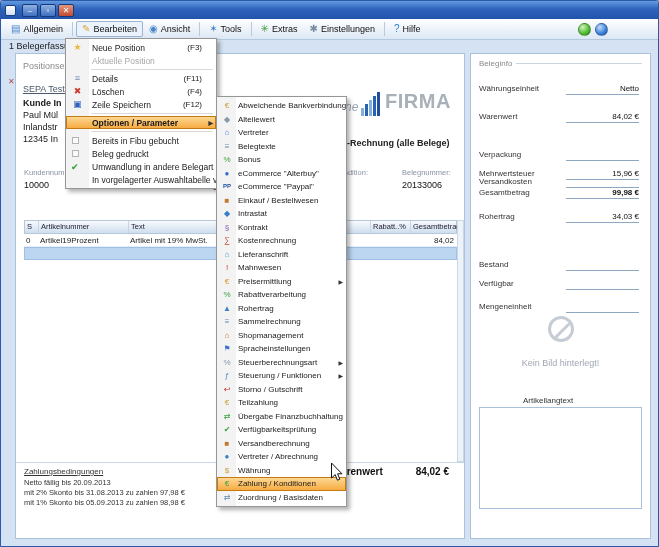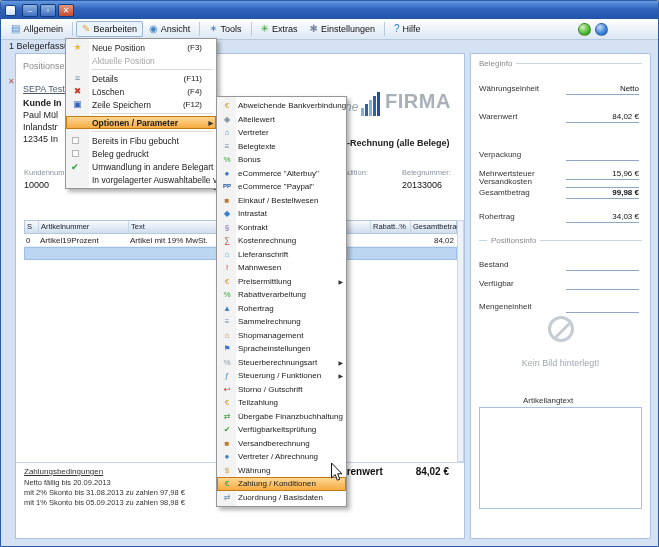--- a/index.html
+++ b/index.html
@@ -241,25 +241,20 @@
         </div>
         <div class="info-row" style="top: 134px;">
           <span class="info-label">Gesamtbetrag</span>
           <span class="info-value b">99,98 €</span>
         </div>
         <div class="info-row" style="top: 158px;">
           <span class="info-label">Rohertrag</span>
           <span class="info-value">34,03 €</span>
         </div>
       </div>
-    <div class="pos-header">
-      <i class="hline short"></i>
-        <span>Positionsinfo</span>
-        <i class="hline"></i>
-    </div>
     <div id="pi-rows" style="position:absolute;inset:0;">
         <div class="info-row" style="top: 206px;">
           <span class="info-label">Bestand</span>
           <span class="info-value"></span>
         </div>
         <div class="info-row" style="top: 225px;">
           <span class="info-label">Verfügbar</span>
           <span class="info-value"></span>
         </div>
         <div class="info-row" style="top: 248px;">

